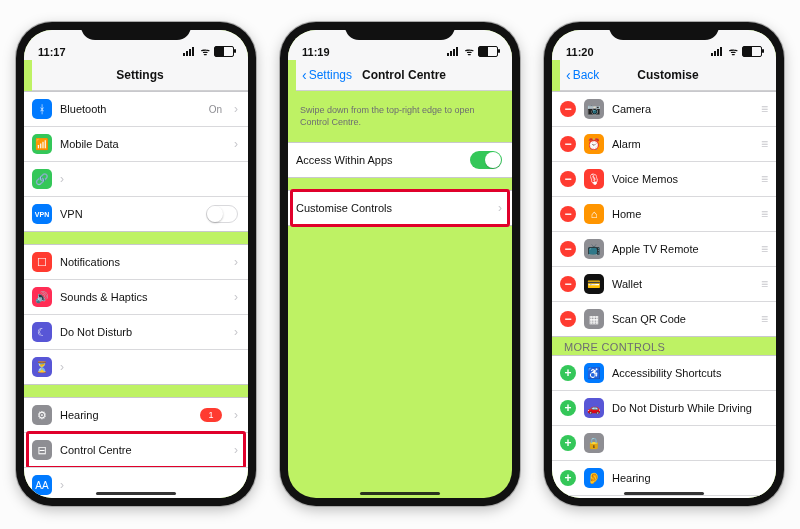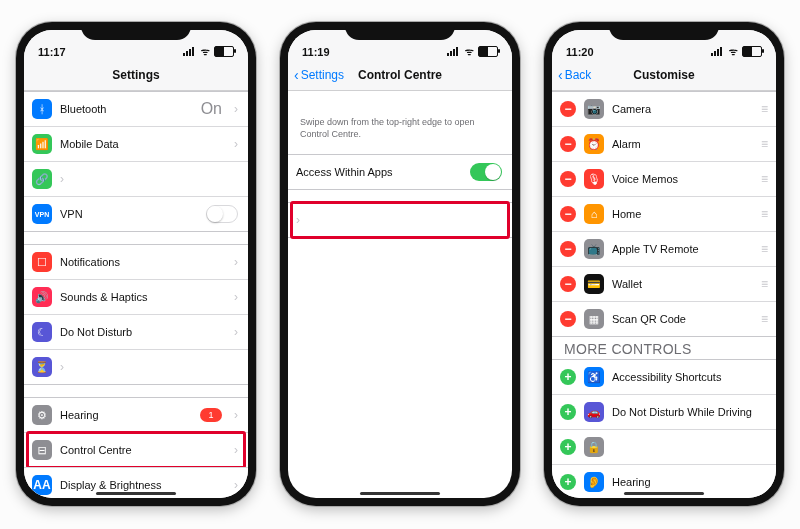--- a/index.html
+++ b/index.html
@@ -20,21 +20,21 @@
     background: #111;
     border-radius: 36px;
     padding: 8px;
     box-sizing: border-box;
     box-shadow: 0 0 0 1px #aaa, 0 4px 14px rgba(0,0,0,.25);
     position: relative;
   }
   .screen {
     width: 100%;
     height: 100%;
-    background: #ffffff;
+    background: #bef264;
     border-radius: 28px;
     overflow: hidden;
     display: flex;
     flex-direction: column;
     position: relative;
     font-size: 11px;
     color: #111;
   }
   .notch {
     position: absolute;
@@ -72,31 +72,32 @@
   .navbar {
     height: 30px;
     background: #f7f7f8;
     border-bottom: 1px solid #cfcfd1;
     display: flex;
     align-items: center;
     justify-content: center;
     position: relative;
     font-size: 12px;
     font-weight: 700;
+    margin-left: 8px;
   }
   .navback {
     position: absolute; left: 6px; top: 0; bottom: 0;
     display: flex; align-items: center; gap: 2px;
     color: #007aff; font-weight: 400; font-size: 12px;
   }
   .chev { font-size: 14px; line-height: 1; }
   .content { flex: 1; overflow: hidden; }
   .group { margin-top: 12px; }
   .grouptitle {
-    font-size: 14px; color: #6d6d72; text-transform: uppercase;
+    font-size: 11px; color: #6d6d72; text-transform: uppercase;
     padding: 4px 12px 2px;
     letter-spacing: .3px;
   }
   .helper {
     font-size: 9px; color: #6d6d72;
     padding: 4px 12px 2px;
     line-height: 1.3;
   }
   .row {
     background: #fff;
@@ -104,21 +105,21 @@
     padding: 3px 10px 3px 8px;
     display: flex;
     align-items: center;
     border-top: 0.5px solid #d9d9dc;
     position: relative;
     gap: 8px;
   }
   .row:first-child { border-top: 0.5px solid #c8c8cc; }
   .row:last-child  { border-bottom: 0.5px solid #c8c8cc; }
   .label { flex: 1; font-size: 11px; }
-  .detail { color: #8e8e93; font-size: 16px; margin-right: 4px; }
+  .detail { color: #8e8e93; font-size: 10px; margin-right: 4px; }
   .disclosure { color: #c7c7cc; font-size: 12px; }
   .icon {
     width: 20px; height: 20px; border-radius: 5px;
     display: flex; align-items: center; justify-content: center;
     color: #fff; font-size: 11px; flex: 0 0 20px;
   }
   .minusbtn, .plusbtn {
     width: 16px; height: 16px; border-radius: 50%;
     display: flex; align-items: center; justify-content: center;
     color: #fff; font-weight: 700; font-size: 12px; flex: 0 0 16px;
@@ -218,22 +219,21 @@
           <span class="badge">1</span>
           <span class="disclosure">›</span>
         </div>
         <div class="row">
           <span class="icon" style="background:#8e8e93">⊟</span>
           <span class="label">Control Centre</span>
           <span class="disclosure">›</span>
           <div class="highlight" style="left:2px;right:2px;top:-2px;bottom:-2px"></div>
         </div>
         <div class="row">
-          <span class="icon" style="background:#007aff;font-size:12px;font-weight:700">AA</span>
-          <span class="label">Display &amp; Brightness</span>
+          <span class="icon" style="background:#007aff;font-size:10px;font-weight:400">AA</span>
           <span class="disclosure">›</span>
         </div>
 
       </div>
     </div>
     <div class="homebar"></div>
   </div>
 </div>
 
 <div class="phone">
@@ -255,29 +255,30 @@
       </span>
     </div>
     <div class="navbar">
       <span class="navback">
         <span class="chev">‹</span>
         <span>Settings</span>
       </span>
       <span>Control Centre</span>
     </div>
     <div class="content">
-      <div class="helper" style="margin-top:22px">Swipe down from the top-right edge to open Control Centre.</div>
+      <div class="helper" style="margin-top:10px">Swipe down from the top-right edge to open Control Centre.</div>
       <div class="group" style="">
         <div class="row">
           <span class="label">Access Within Apps</span>
           <span class="toggle on"></span>
         </div>
       </div>
       <div class="group" style="position:relative">
         <div class="row">
+          <span class="label">Customise Controls</span>
           <span class="disclosure">›</span>
           <div class="highlight" style="left:2px;right:2px;top:-2px;bottom:-2px"></div>
         </div>
       </div>
     </div>
     <div class="homebar"></div>
   </div>
 </div>
 
 <div class="phone">

